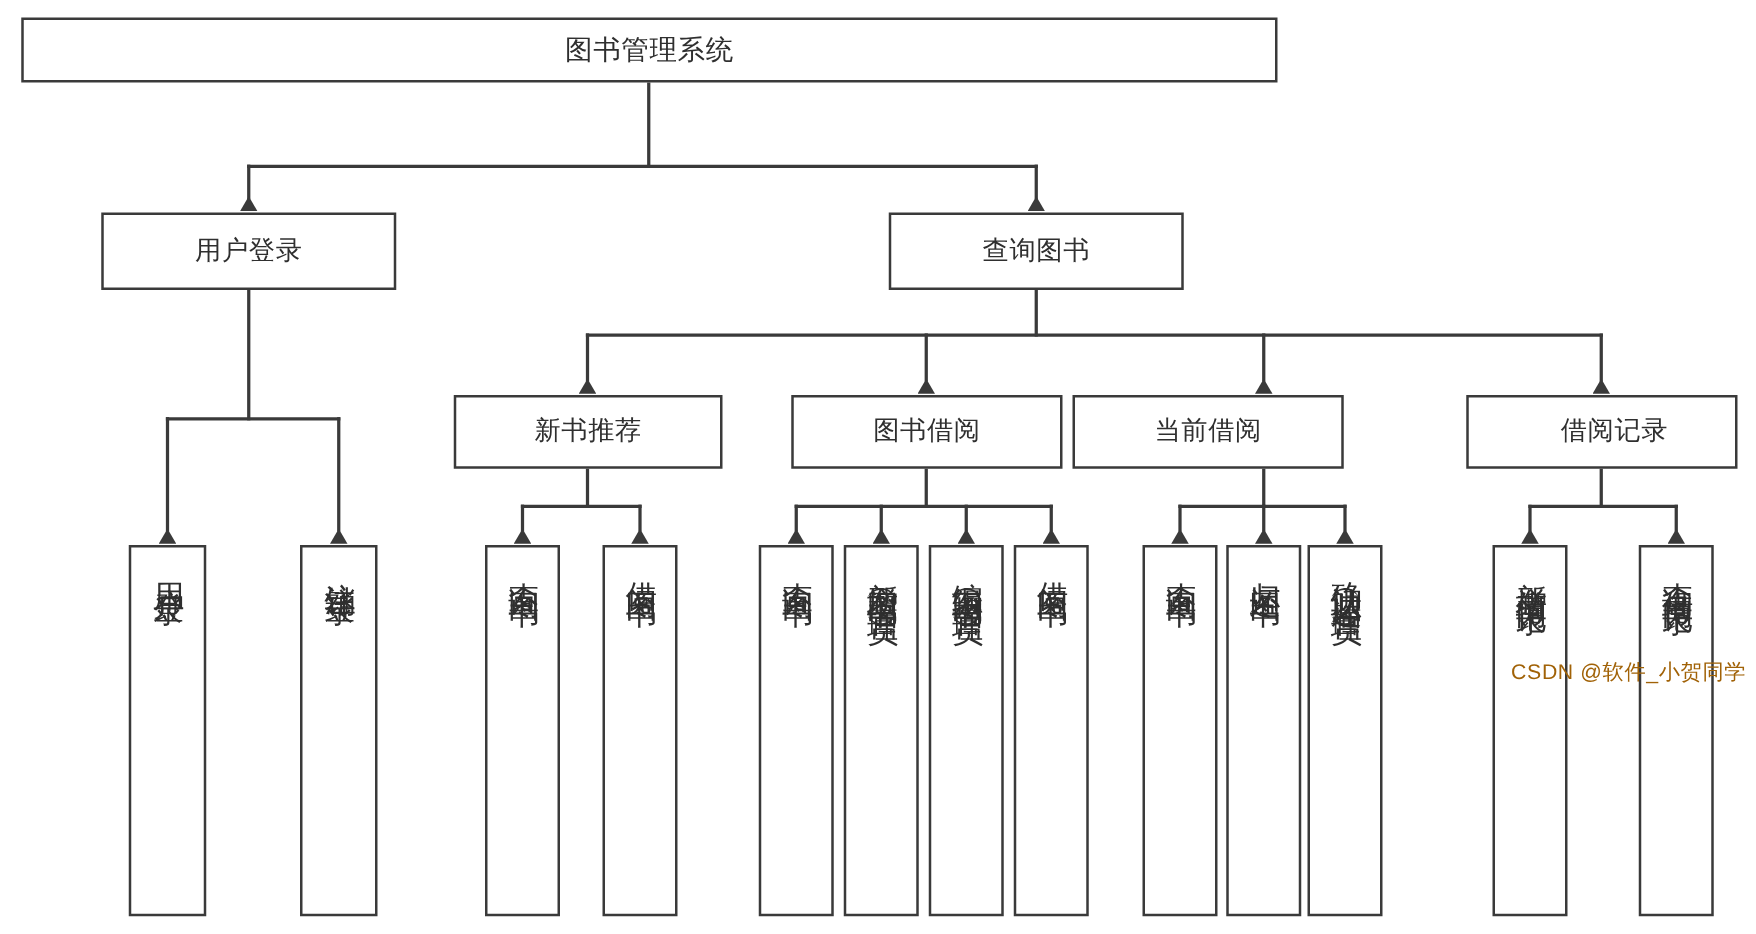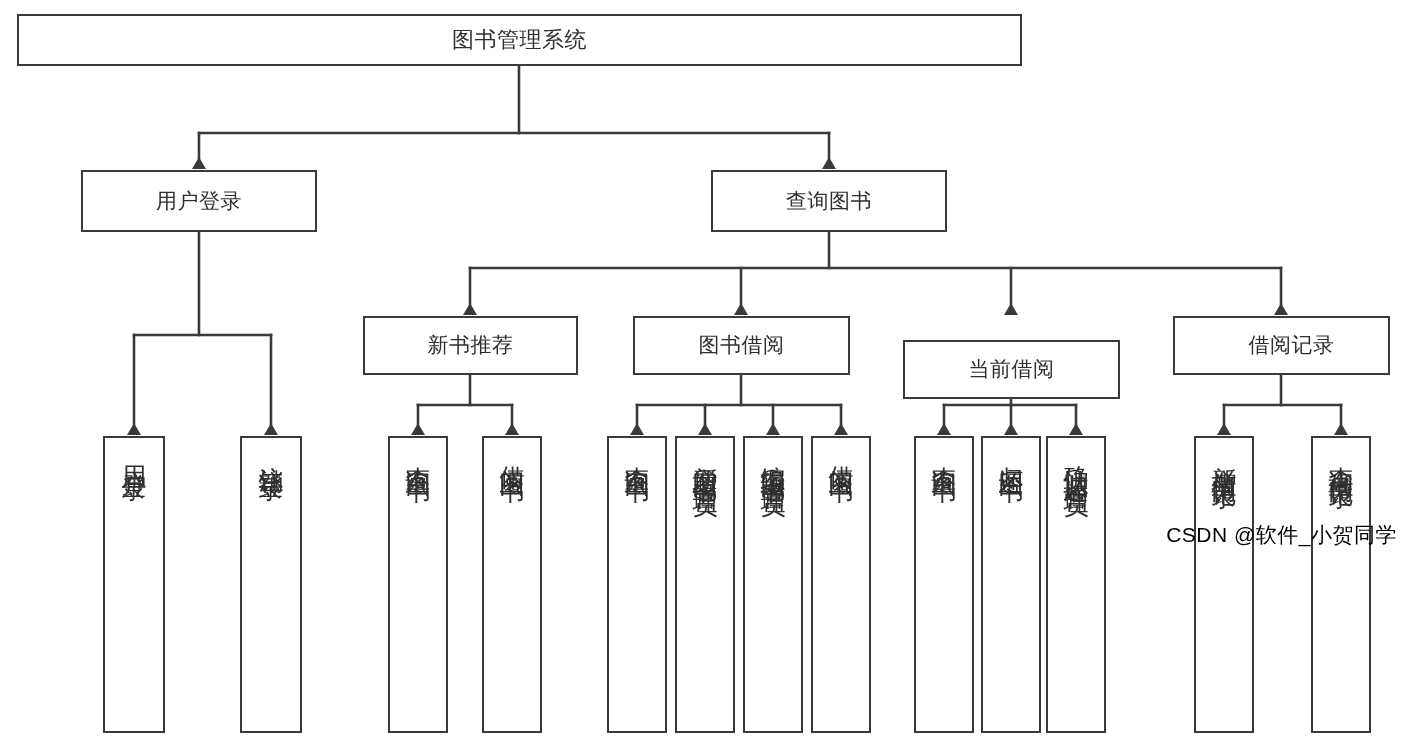--- a/index.html
+++ b/index.html
@@ -44,22 +44,22 @@
     font-size:25px;
     line-height:1.0;
     letter-spacing:4px;
     white-space:nowrap;
   }
 
   .watermark{
     position:absolute;
     right:8px;
     bottom:6px;
-    font-size:21px;
-    color:#000000;
+    font-size:17px;
+    color:#a16207;
     letter-spacing:0.5px;
     white-space:nowrap;
   }
 </style>
 </head>
 <body>
 
 <div id="canvas">
 
   <svg class="lines" viewBox="0 0 1405 747" width="1405" height="747" xmlns="http://www.w3.org/2000/svg">
@@ -122,21 +122,21 @@
   <div class="node h-node" style="left:711px;top:170px;width:236px;height:62px;">
     <span class="lbl">查询图书</span>
   </div>
 
   <div class="node h-node" style="left:633px;top:316px;width:217px;height:59px;">
     <span class="lbl">图书借阅</span>
   </div>
   <div class="node h-node" style="left:363px;top:316px;width:215px;height:59px;">
     <span class="lbl">新书推荐</span>
   </div>
-  <div class="node h-node" style="left:903px;top:316px;width:217px;height:59px;margin-top:24px;">
+  <div class="node h-node" style="left:858px;top:316px;width:217px;height:59px;">
     <span class="lbl">当前借阅</span>
   </div>
   <div class="node h-node" style="left:1173px;top:316px;width:217px;height:59px;padding-left:20px;">
     <span class="lbl">借阅记录</span>
   </div>
 
   <div class="node v-node" style="left:103px;top:436px;width:62px;height:297px;">
     <span class="lbl">用户登录</span>
   </div>
   <div class="node v-node" style="left:240px;top:436px;width:62px;height:297px;">

